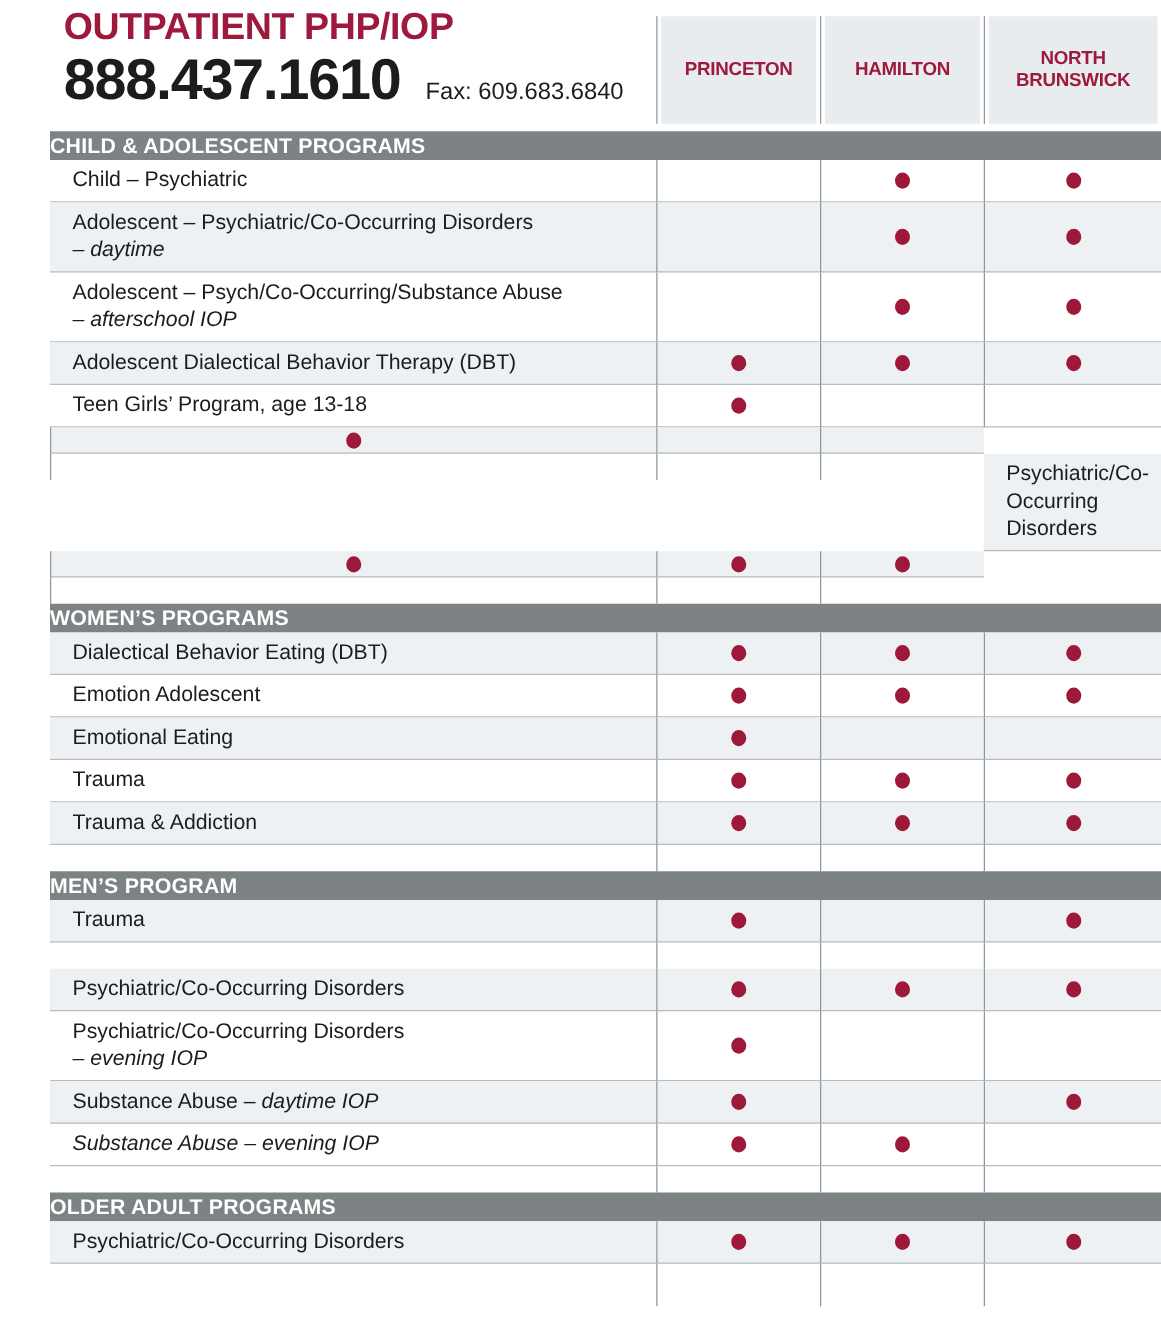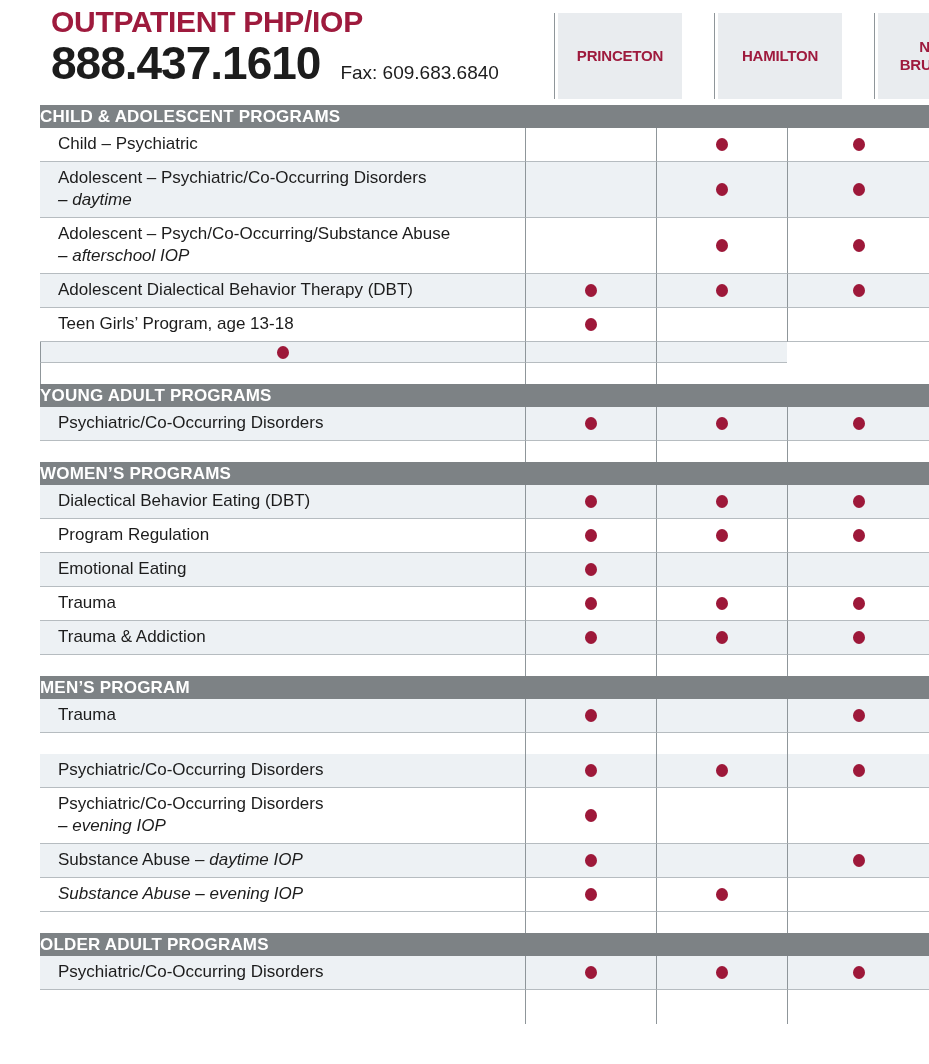--- a/index.html
+++ b/index.html
@@ -7,21 +7,21 @@
     --cellbg:#e9ecef; --vline:#8f969a; --hline:#b6bcc0; --text:#1c1c1c;
   }
   *{box-sizing:border-box;}
   html,body{margin:0;padding:0;}
   body{
     width:929px;height:1064px;background:#ffffff;overflow:hidden;
     font-family:"Liberation Sans","DejaVu Sans",sans-serif;color:var(--text);
   }
   
   .header{margin-left:40px;width:889px;height:105px;display:grid;
-          grid-template-columns:485px 131px 131px 142px;position:relative;gap:29px;}
+          grid-template-columns:485px 131px 131px 142px;position:relative;}
   .title-block{position:absolute;left:11px;top:4px;width:470px;}
   .page-title{margin:0;font-size:30px;line-height:36px;font-weight:bold;
               color:var(--maroon);letter-spacing:-0.3px;}
   .phone-row{display:flex;align-items:baseline;margin-top:3px;}
   .phone{font-size:46px;font-weight:bold;letter-spacing:-1px;line-height:40px;}
   .fax{font-size:19px;margin-left:20px;}
   .colcell{margin-top:13px;height:86px;border-left:1px solid var(--vline);position:relative;}
   .colcell .inner{position:absolute;left:3px;right:3px;top:0;bottom:0;background:var(--cellbg);
       display:flex;align-items:center;justify-content:center;text-align:center;
       color:var(--maroon);font-weight:bold;font-size:15px;line-height:18px;padding:0 6px;
@@ -113,23 +113,20 @@
     <div class="cell dot-cell"></div>
     <div class="cell dot-cell shaded">
       <div class="dot"></div>
     </div>
     <div class="cell dot-cell shaded"></div>
     <div class="cell dot-cell shaded"></div>
     <div class="gap-label"></div>
     <div class="gap-dot"></div>
     <div class="gap-dot"></div>
     <div class="gap-dot"></div>
-    <div class="bar">
-      <span>YOUNG ADULT PROGRAMS</span>
-    </div>
     <div class="cell label-cell shaded"><span class="">Psychiatric/Co-Occurring Disorders</span></div>
     <div class="cell dot-cell shaded">
       <div class="dot"></div>
     </div>
     <div class="cell dot-cell shaded">
       <div class="dot"></div>
     </div>
     <div class="cell dot-cell shaded">
       <div class="dot"></div>
     </div>
@@ -143,21 +140,21 @@
     <div class="cell label-cell shaded"><span class="">Dialectical Behavior Eating (DBT)</span></div>
     <div class="cell dot-cell shaded">
       <div class="dot"></div>
     </div>
     <div class="cell dot-cell shaded">
       <div class="dot"></div>
     </div>
     <div class="cell dot-cell shaded">
       <div class="dot"></div>
     </div>
-    <div class="cell label-cell"><span class="">Program Regulation</span></div>
+    <div class="cell label-cell"><span class="">Emotion Adolescent</span></div>
     <div class="cell dot-cell">
       <div class="dot"></div>
     </div>
     <div class="cell dot-cell">
       <div class="dot"></div>
     </div>
     <div class="cell dot-cell">
       <div class="dot"></div>
     </div>
     <div class="cell label-cell shaded"><span class="">Emotional Eating</span></div>

